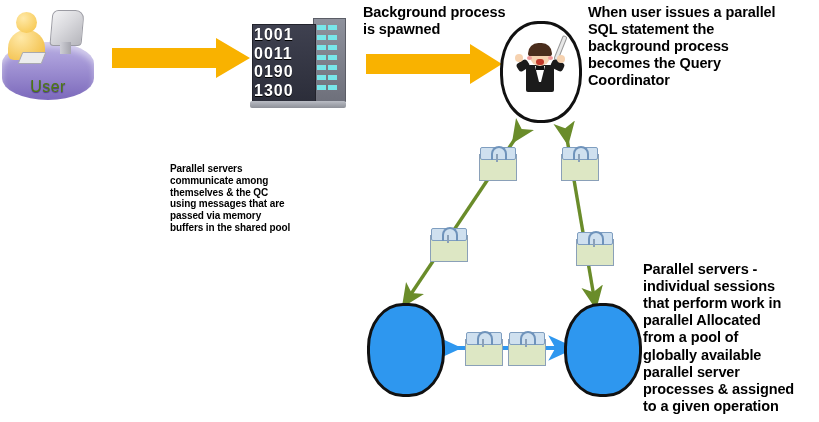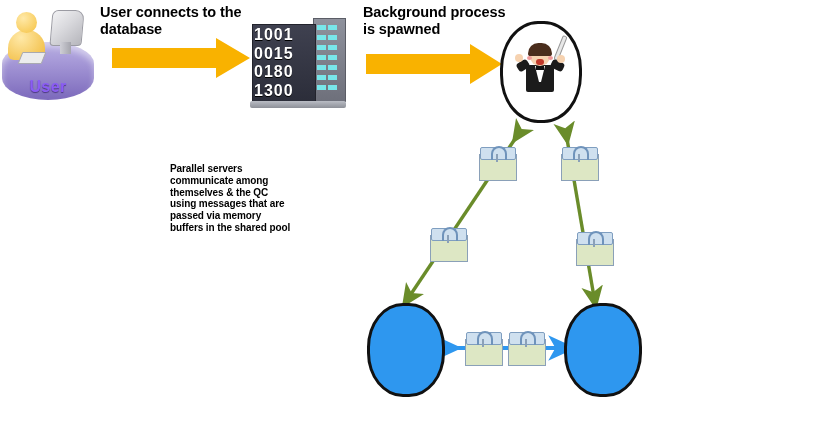--- a/index.html
+++ b/index.html
@@ -12,21 +12,21 @@
   .txt{position:absolute;font-weight:bold;color:#000000;line-height:1.18;
        letter-spacing:-0.1px;white-space:pre-line;}
 
   
   #user-icon{position:absolute;left:2px;top:4px;width:96px;height:98px;}
   .user-disc{position:absolute;left:0;bottom:2px;width:92px;height:58px;
     border-radius:46px/22px;
     background:linear-gradient(180deg,#b9b0e2 0%,#a79ad8 32%,#8f7fc8 70%,#7b68bb 100%);
     box-shadow:inset 0 5px 6px rgba(255,255,255,.45);}
   .user-label{position:absolute;left:0;bottom:6px;width:92px;text-align:center;
-    font-size:16px;font-weight:bold;color:#8b5cf6;
+    font-size:16px;font-weight:normal;color:#4d7c0f;
     text-shadow:0 1px 1px rgba(60,40,110,.8);letter-spacing:.4px;}
   .person-head{position:absolute;left:14px;top:8px;width:21px;height:21px;border-radius:50%;
     background:radial-gradient(circle at 35% 30%,#ffe9a8,#f5c242);}
   .person-body{position:absolute;left:6px;top:26px;width:37px;height:30px;
     border-radius:18px 18px 6px 6px;
     background:radial-gradient(circle at 35% 25%,#ffe9a8,#f0b93a);}
   .monitor{position:absolute;left:49px;top:6px;width:30px;height:34px;
     border-radius:6px 9px 4px 4px;
     background:linear-gradient(135deg,#f2f2f4 0%,#d9d9dd 45%,#b6b6bc 100%);
     transform:skewX(-5deg);border:1px solid #9b9ba3;}
@@ -160,22 +160,22 @@
       <div class="db-win" style="left:3px;top:46px"></div>
         <div class="db-win" style="left:14px;top:46px"></div>
       <div class="db-win" style="left:3px;top:56px"></div>
         <div class="db-win" style="left:14px;top:56px"></div>
       <div class="db-win" style="left:3px;top:66px"></div>
         <div class="db-win" style="left:14px;top:66px"></div>
     </div>
     <div class="db-front"></div>
     <div class="db-bits">
       <div>1001</div>
-      <div>0015</div>
-      <div>0180</div>
+      <div>0011</div>
+      <div>0190</div>
       <div>1300</div>
     </div>
     <div class="db-base"></div>
   </div>
 
   <div id="qc-node">
     <div class="qc-oval"></div>
     <div class="c-baton"></div>
     <div class="c-armL"></div>
     <div class="c-armR"></div>
@@ -224,24 +224,36 @@
       <div class="barc"></div>
       <div class="bslot"></div>
   </div>
   <div class="buffer" style="left:508px;top:332px;">
     <div class="bbody"></div>
       <div class="bhead"></div>
       <div class="barc"></div>
       <div class="bslot"></div>
   </div>
 
-  <div class="txt" id="lbl-connect">User connects to the
-database</div>
   <div class="txt" id="lbl-bg">Background process
 is spawned</div>
+  <div class="txt" id="lbl-qc">When user issues a parallel
+SQL statement the
+background process
+becomes the Query
+Coordinator</div>
   <div class="txt" id="lbl-comm">Parallel servers
 communicate among
 themselves &amp; the QC
 using messages that are
 passed via memory
 buffers in the shared pool</div>
+  <div class="txt" id="lbl-pservers">Parallel servers -
+individual sessions
+that perform work in
+parallel Allocated
+from a pool of
+globally available
+parallel server
+processes &amp; assigned
+to a given operation</div>
 
 </div>
 
 </body></html>

